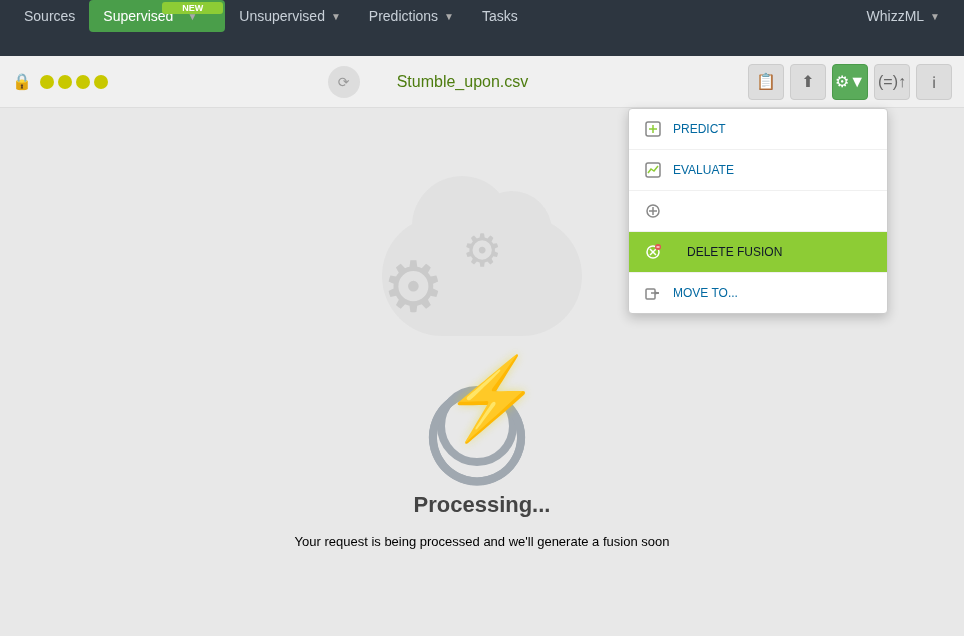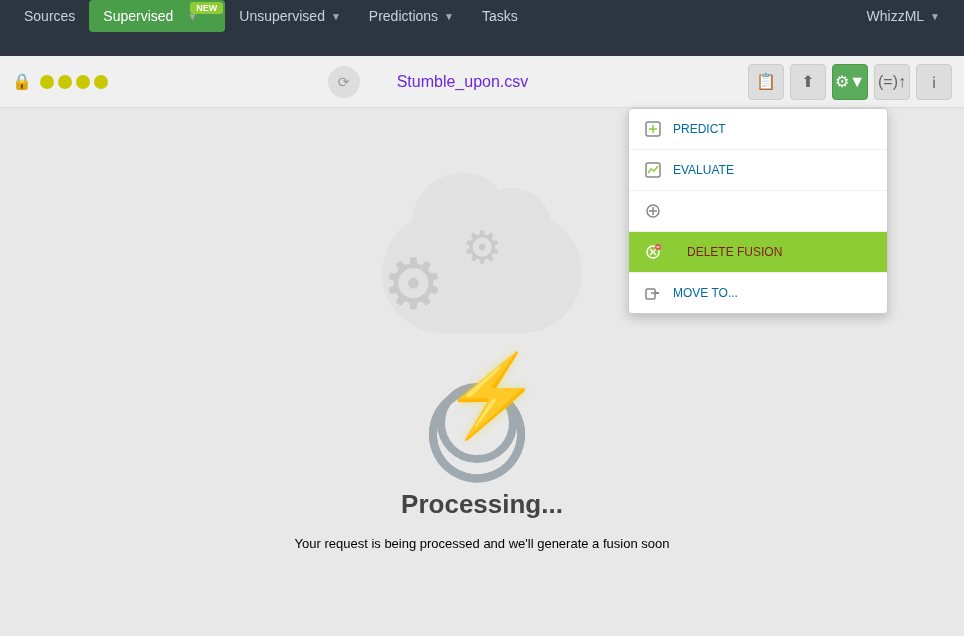--- a/index.html
+++ b/index.html
@@ -29,21 +29,21 @@
       background: #4a9e4a;
       color: #fff;
       border-radius: 4px;
       position: relative;
     }
     .nav-badge {
       background: #8dcc35;
       color: #fff;
       font-size: 9px;
       font-weight: bold;
-      padding: 1px 6px;
+      padding: 1px 20px;
       border-radius: 3px;
       position: absolute;
       top: 2px;
       right: 2px;
     }
     .nav-spacer { flex: 1; }
     .nav-arrow { font-size: 10px; margin-left: 2px; color: #aaa; }
 
     
     .toolbar {
@@ -82,21 +82,21 @@
       border-radius: 50%;
       background: #ddd;
       display: flex;
       align-items: center;
       justify-content: center;
       color: #999;
       font-size: 14px;
     }
     .toolbar-filename {
       font-size: 16px;
-      color: #6d28d9;
+      color: #4d7c0f;
       font-weight: 500;
       margin-left: 27px;
     }
     .toolbar-actions {
       display: flex;
       gap: 6px;
       align-items: center;
     }
     .toolbar-btn {
       width: 36px;
@@ -136,21 +136,21 @@
       padding: 10px 14px;
       cursor: pointer;
       font-size: 12px;
       color: #0369a1;
       gap: 10px;
       border-bottom: 1px solid #f0f0f0;
     }
     .dropdown-item:last-child { border-bottom: none; }
     .dropdown-item.highlighted {
       background: #8dcc35;
-      color: #7f1d1d;
+      color: #0f172a;
       gap: 24px;
     }
     .dropdown-item.highlighted .menu-icon { color: #fff; }
     .menu-icon {
       width: 20px;
       height: 20px;
       display: flex;
       align-items: center;
       justify-content: center;
       font-size: 14px;
@@ -263,21 +263,21 @@
       width: 80px;
       height: 80px;
       border: 8px solid #a0a8b0;
       border-radius: 50%;
       top: -8px;
       left: -8px;
       transform: rotate(120deg);
     }
 
     .processing-title {
-      font-size: 26px;
+      font-size: 22px;
       color: #444;
       font-weight: 600;
     }
     .processing-subtitle {
       font-size: 13px;
       color: #000000;
     }
   </style>
 </head>
 <body>

